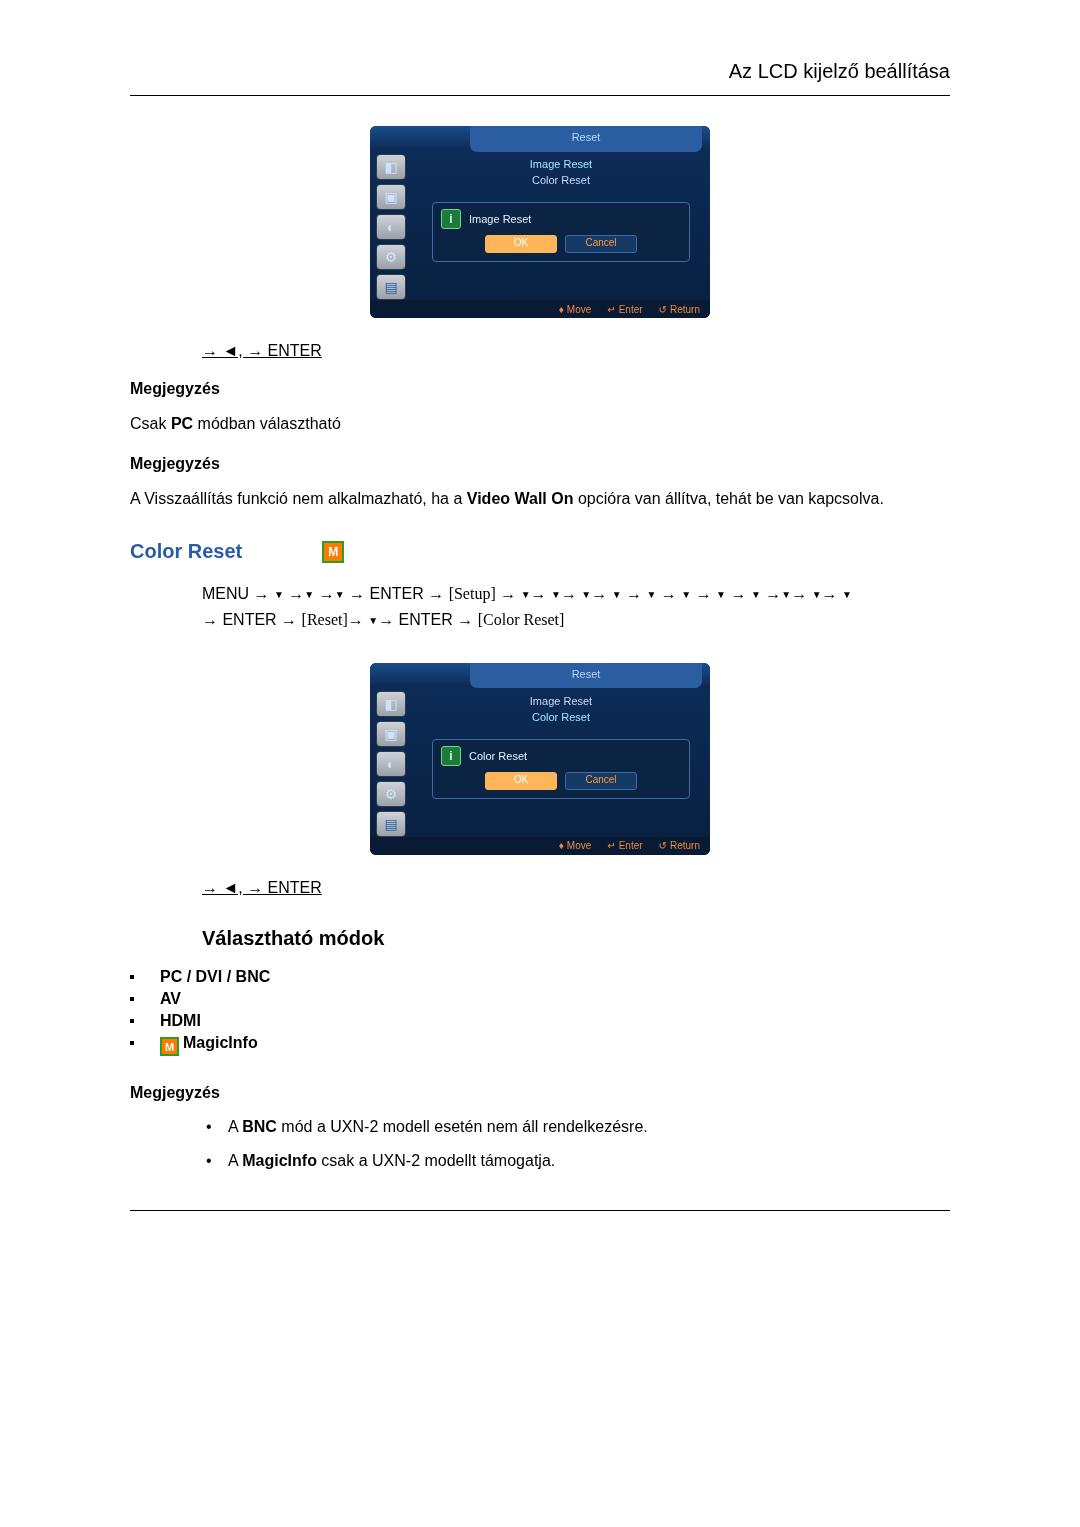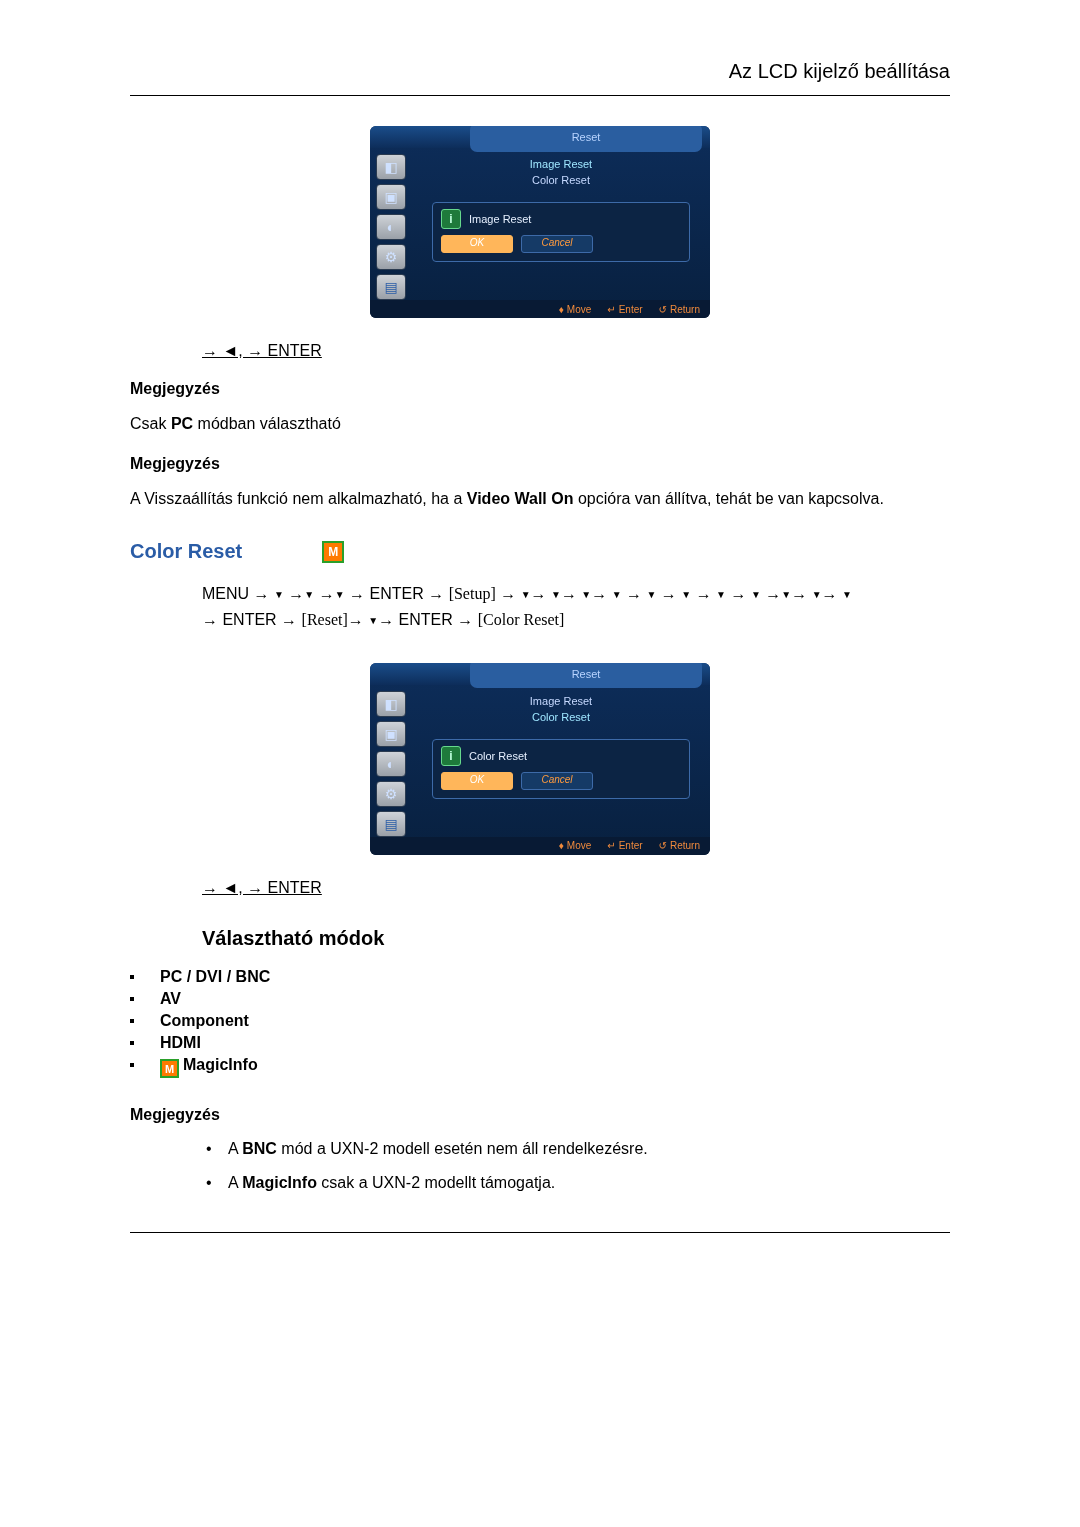--- a/index.html
+++ b/index.html
@@ -121,21 +121,21 @@
     font-weight: bold;
     font-size: 12px;
   }
   .osd-dialog-title {
     color: #e6f0ff;
     font-size: 11px;
   }
   .osd-btns {
     display: flex;
     gap: 8px;
-    font-style: italic;
+    justify-content: center;
   }
   .osd-btn {
     width: 70px;
     height: 16px;
     border-radius: 3px;
     border: 1px solid #3d6aa8;
     background: #153a66;
     color: #ff9a3d;
     font-size: 10px;
     line-height: 13px;
@@ -369,21 +369,20 @@
   </div>
 
   <div class="enter-line">→ ◄,   → ENTER</div>
 
 
   <div class="sub-heading">Választható módok</div>
 
   <ul class="square indent-list">
     <li>PC / DVI / BNC</li>
     <li>AV</li>
-    <li>Component</li>
     <li>HDMI</li>
     <li><span class="m-inline">M</span><span>MagicInfo</span></li>
   </ul>
 
   <div class="note-head indent2" style="margin-top:28px">Megjegyzés</div>
 
   <ul class="disc">
     <li>
       <span>A </span><b>BNC</b><span> mód a UXN-2 modell esetén nem áll rendelkezésre.</span>
     </li>

